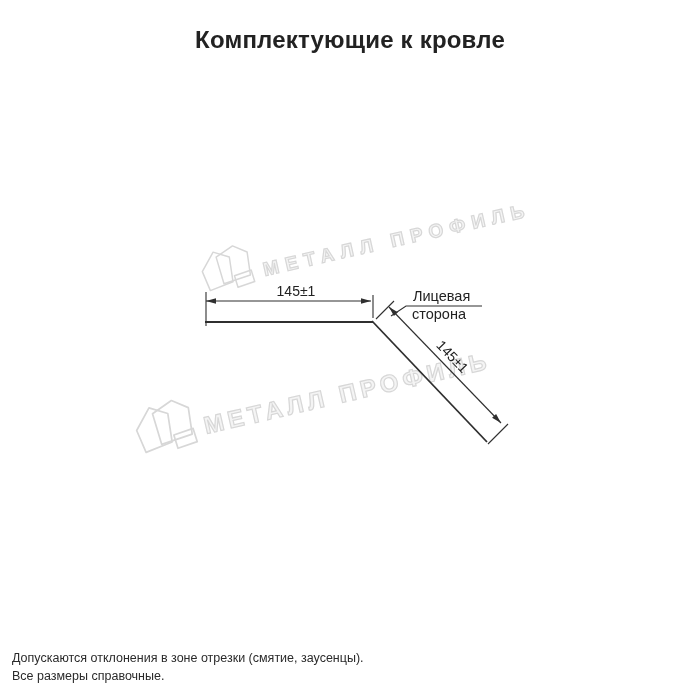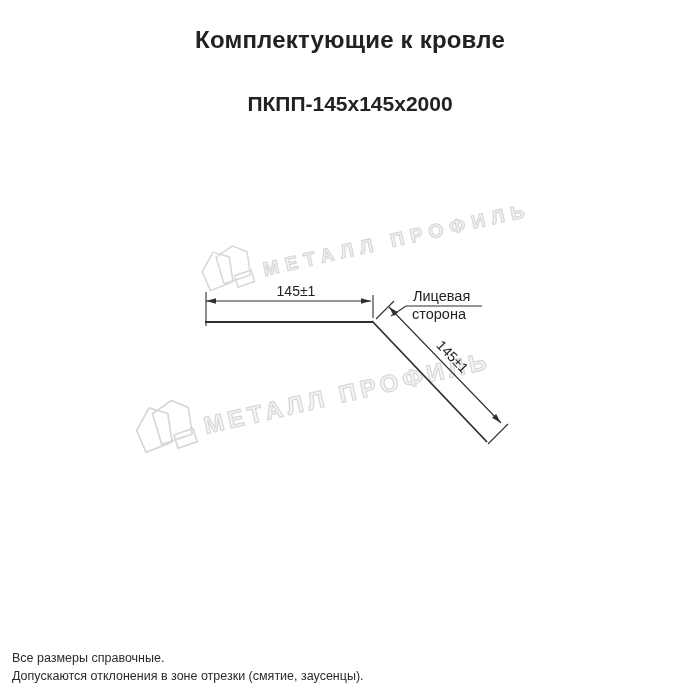--- a/index.html
+++ b/index.html
@@ -48,21 +48,20 @@
   }
 </style>
 </head>
 <body>
 
 <div class="canvas">
 
   <div class="title">Комплектующие к кровле</div>
 
   <div class="subtitle">
-    <div>ПКПП-145х145х2000</div>
   </div>
 
   <div class="watermark wm-top">
     <svg class="wm-logo" width="56" height="48" viewBox="0 0 60 52">
       <g fill="none" stroke="#d7d7d7" stroke-width="1.6" stroke-linejoin="round">
         <path d="M5,25 L21,7 L37,16 L35,43 L9,47 Z"></path>
         <path d="M23,13 L43,5 L57,15 L55,40 L25,43 Z"></path>
         <path d="M38,37 L57,35 L58,48 L39,50 Z"></path>
       </g>
     </svg>
@@ -104,17 +103,17 @@
       <path d="M501,423 L496.1,413.9 L492.1,417.7 Z"></path>
     </g>
 
     <text class="dim-text" x="296" y="296" text-anchor="middle">145±1</text>
     <text class="dim-text" x="449" y="360" text-anchor="middle" transform="rotate(46 449 360)">145±1</text>
     <text class="face-text" x="413" y="301">Лицевая</text>
     <text class="face-text" x="412" y="319">сторона</text>
   </svg>
 
   <div class="footnotes">
+    <div>Допускаются отклонения в зоне отрезки (смятие, заусенцы).</div>
     <div>Все размеры справочные.</div>
-    <div>Допускаются отклонения в зоне отрезки (смятие, заусенцы).</div>
   </div>
 
 </div>
 
 </body></html>

